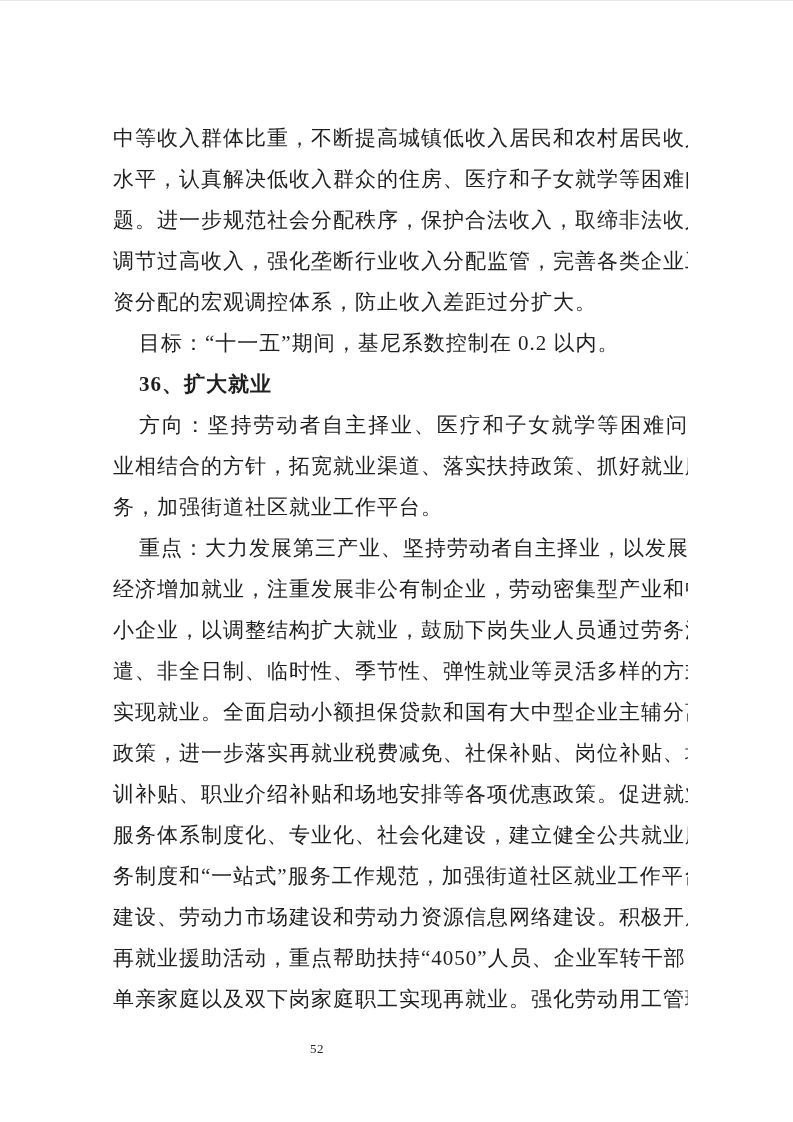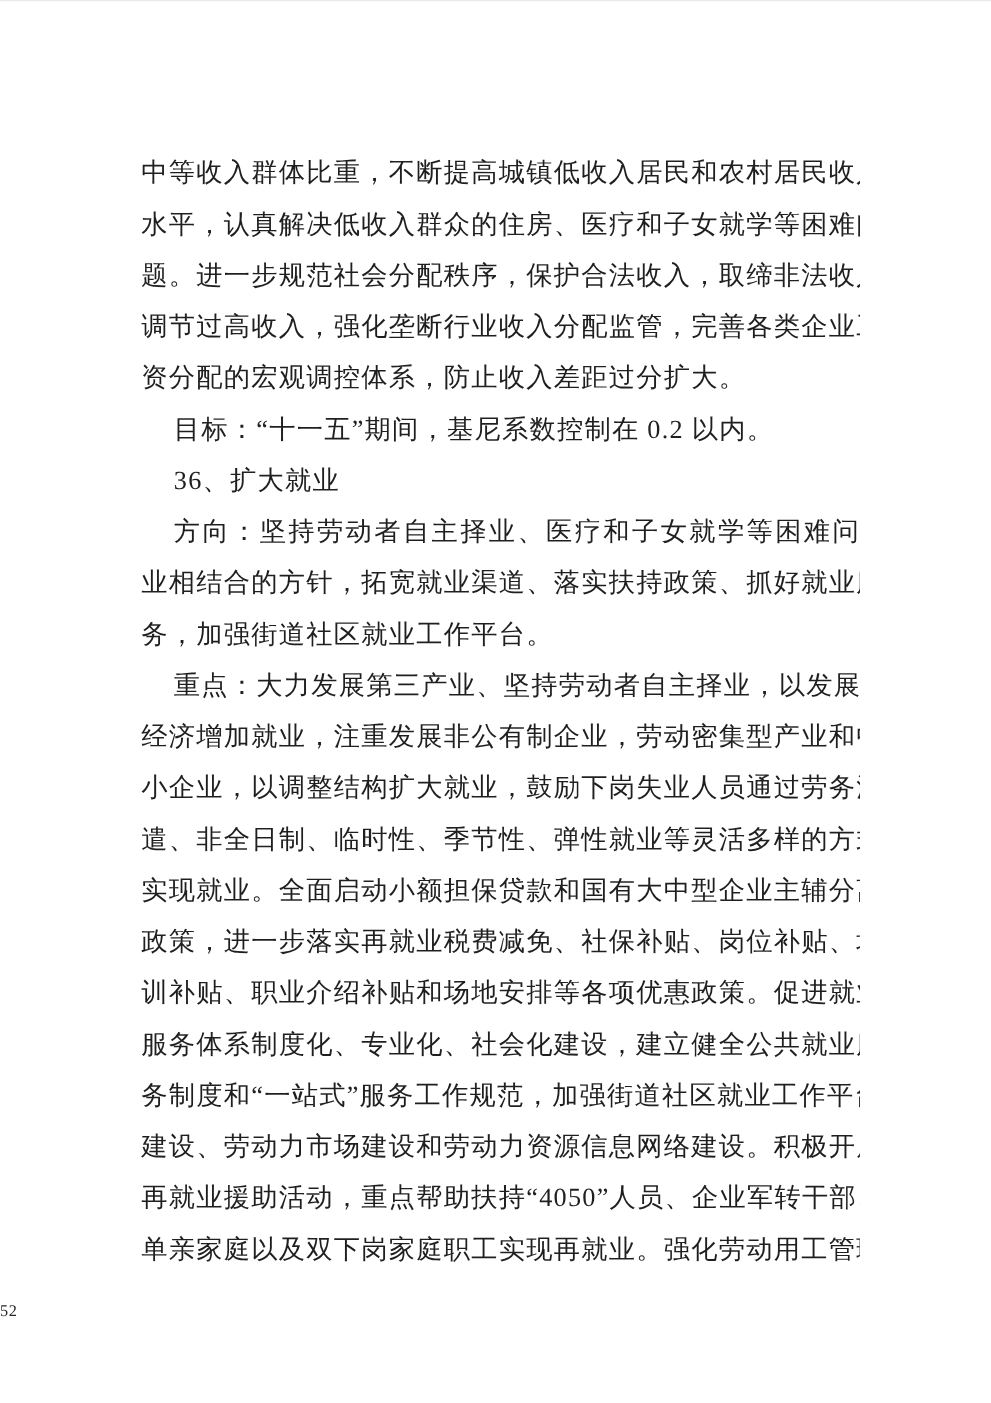--- a/index.html
+++ b/index.html
@@ -34,28 +34,28 @@
     overflow:hidden;
   }
   .line.last{
     text-align:left;
     text-align-last:left;
   }
   .line.first-indent{
     padding-left:26px;
   }
   .heading .line{
-    font-weight:normal;
+    font-weight:bold;
     text-align:center;
     text-align-last:left;
   }
   .pagenum{
     position:absolute;
     left:0;top:1040px;width:634px;
-    text-align:left;
+    text-align:center;
     font-size:13px;
     color:#262626;
     letter-spacing:0.5px;
   }
 </style>
 </head>
 <body>
 
 <div class="page">
 

